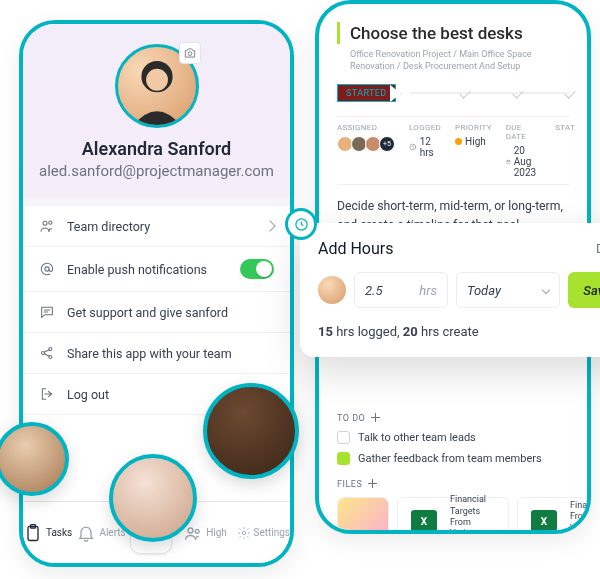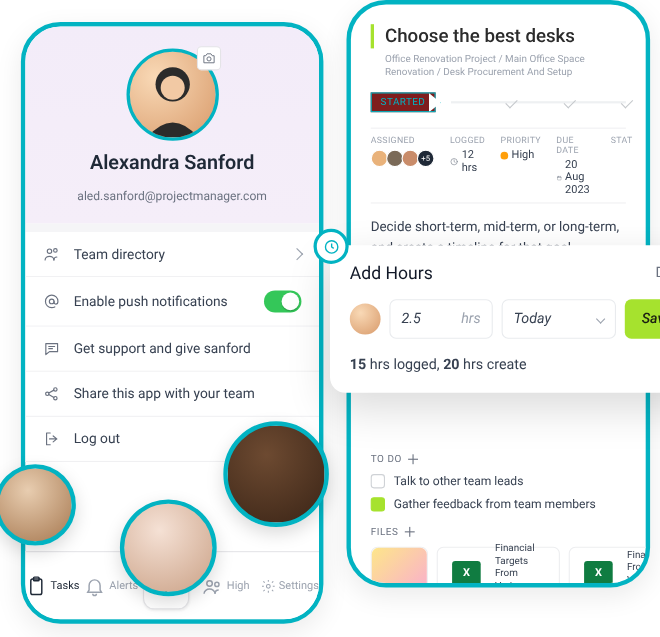--- a/index.html
+++ b/index.html
@@ -22,21 +22,21 @@
     text-align: center;
     padding: 20px 12px 18px;
     position: relative;
   }
   .avatar-wrap { width: 84px; height: 84px; margin: 0 auto 10px; position: relative; }
   .avatar-ring { width: 84px; height: 84px; border-radius: 50%; border: 3px solid #02b3c2; background: radial-gradient(circle at 30% 30%, #f9d9b6, #d89a6a); overflow: hidden; display:flex; align-items:center; justify-content:center; }
   .avatar-ring svg { width: 100%; height: 100%; }
   .cam-badge { position: absolute; top: -2px; right: -2px; width: 22px; height: 22px; background: #fff; border: 1px solid #e4e4e7; border-radius: 4px; display:flex; align-items:center; justify-content:center; }
   .cam-badge svg { width: 14px; height: 14px; stroke:#6b7280; fill:none; stroke-width:1.5; }
   .profile-name { font-size: 18px; font-weight: 600; color: #1f2937; }
-  .profile-email { font-size: 11px; color: #6b7280; margin-top: 13px; }
+  .profile-email { font-size: 15px; color: #6b7280; margin-top: 3px; }
 
   .menu-list { padding: 0; }
   .menu-list::before { content:""; display:block; height:8px; background:#f5f5f7; }
   .menu-item {
     display: flex; align-items: center; gap: 12px;
     padding: 12px 16px; font-size: 12.5px; color: #374151;
     border-bottom: 1px solid #f0f0f2; background:#fff;
   }
   .menu-item .mi-icon { width: 16px; height: 16px; flex: none; color:#6b7280; }
   .menu-item .spacer { flex: 1; }

